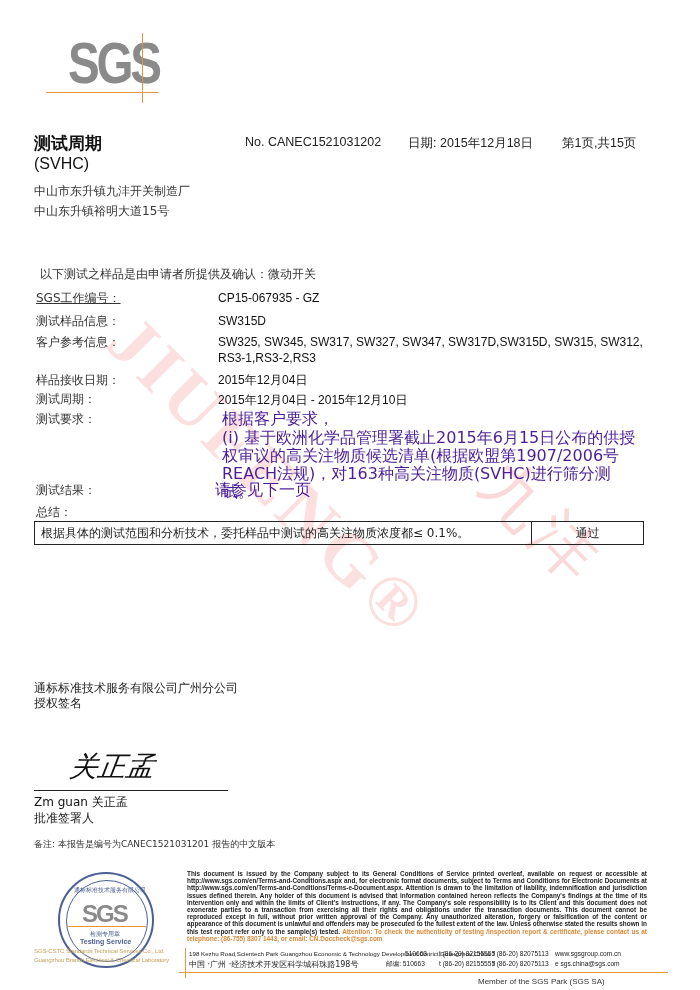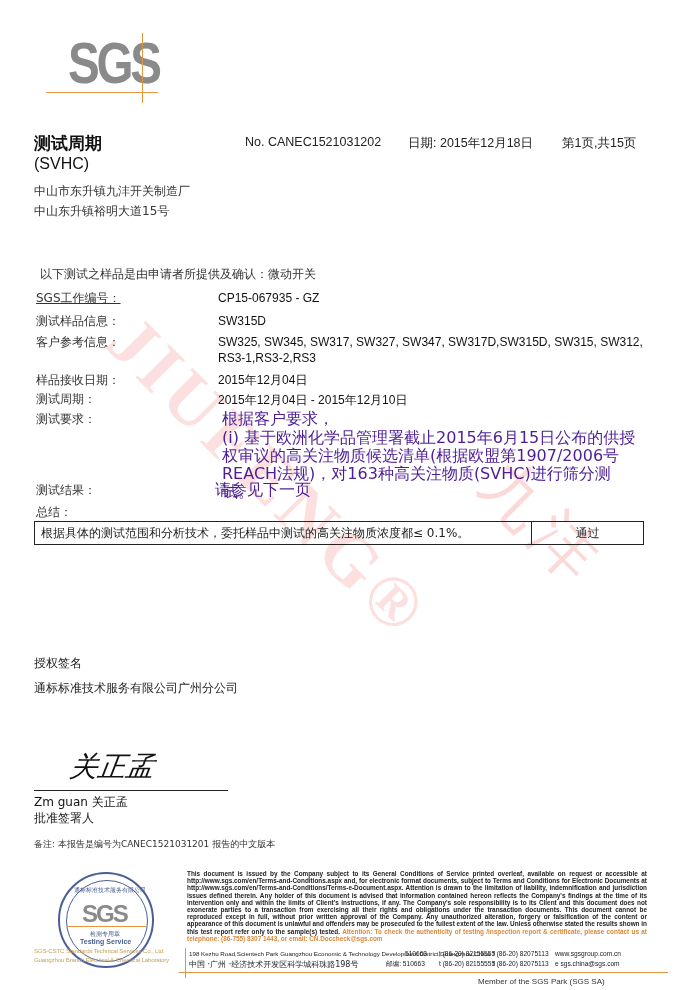--- a/index.html
+++ b/index.html
@@ -91,21 +91,21 @@
 <div class="abs lbl" style="top:482px;">测试结果：</div>
 <div class="abs val2" style="top:481px;left:215px;">请参见下一页</div>
 
 <div class="abs lbl" style="top:504px;">总结：</div>
 <div class="abs summary-table">
   <div class="summary-cell c1">根据具体的测试范围和分析技术，委托样品中测试的高关注物质浓度都≤ 0.1%。</div>
   <div class="summary-cell c2">通过</div>
 </div>
 
 <div class="abs body-text" style="left:34px;top:680px;color:#222;">通标标准技术服务有限公司广州分公司</div>
-<div class="abs body-text" style="left:34px;top:655px;color:#222;">授权签名</div>
+<div class="abs body-text" style="left:34px;top:695px;color:#222;">授权签名</div>
 <div class="abs signature">关正孟</div>
 <div class="abs sig-line"></div>
 <div class="abs body-text" style="left:34px;top:794px;color:#111;">Zm guan 关正孟</div>
 <div class="abs body-text" style="left:34px;top:810px;color:#222;">批准签署人</div>
 <div class="abs" style="left:34px;top:838px;font-size:9px;color:#333;">备注: 本报告是编号为CANEC1521031201 报告的中文版本</div>
 
 <div class="abs stamp">
   <div class="stamp-inner"></div>
   <div class="stamp-top">通标标准技术服务有限公司</div>
   <div class="stamp-line"></div>

